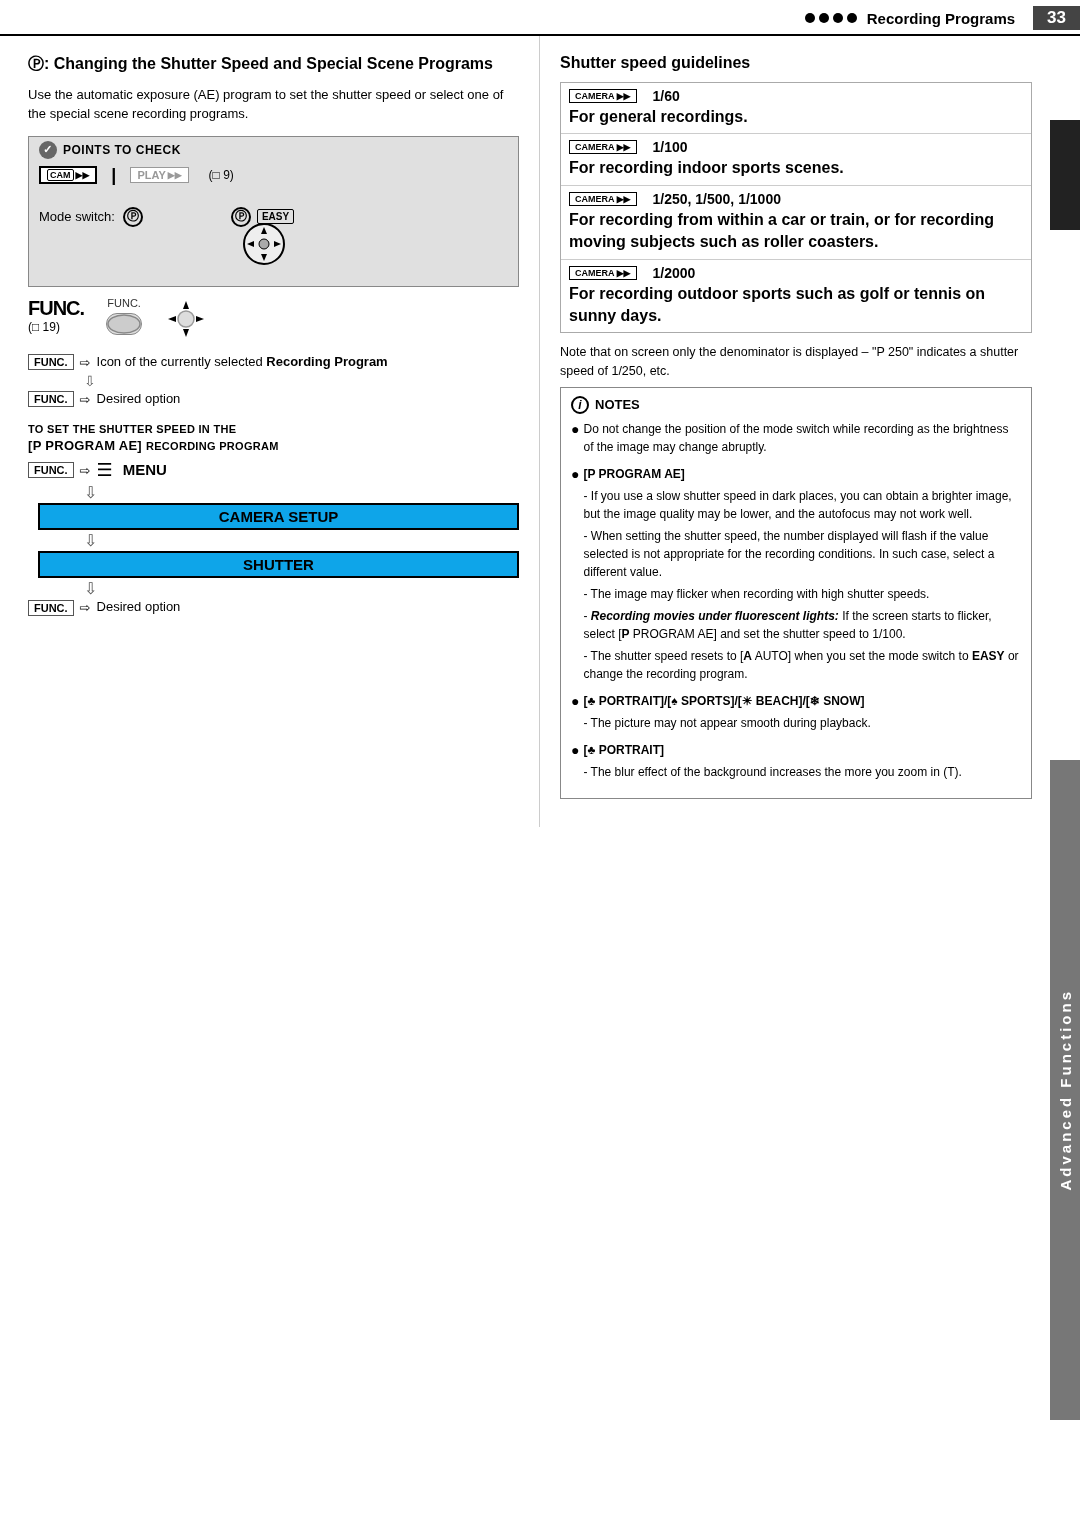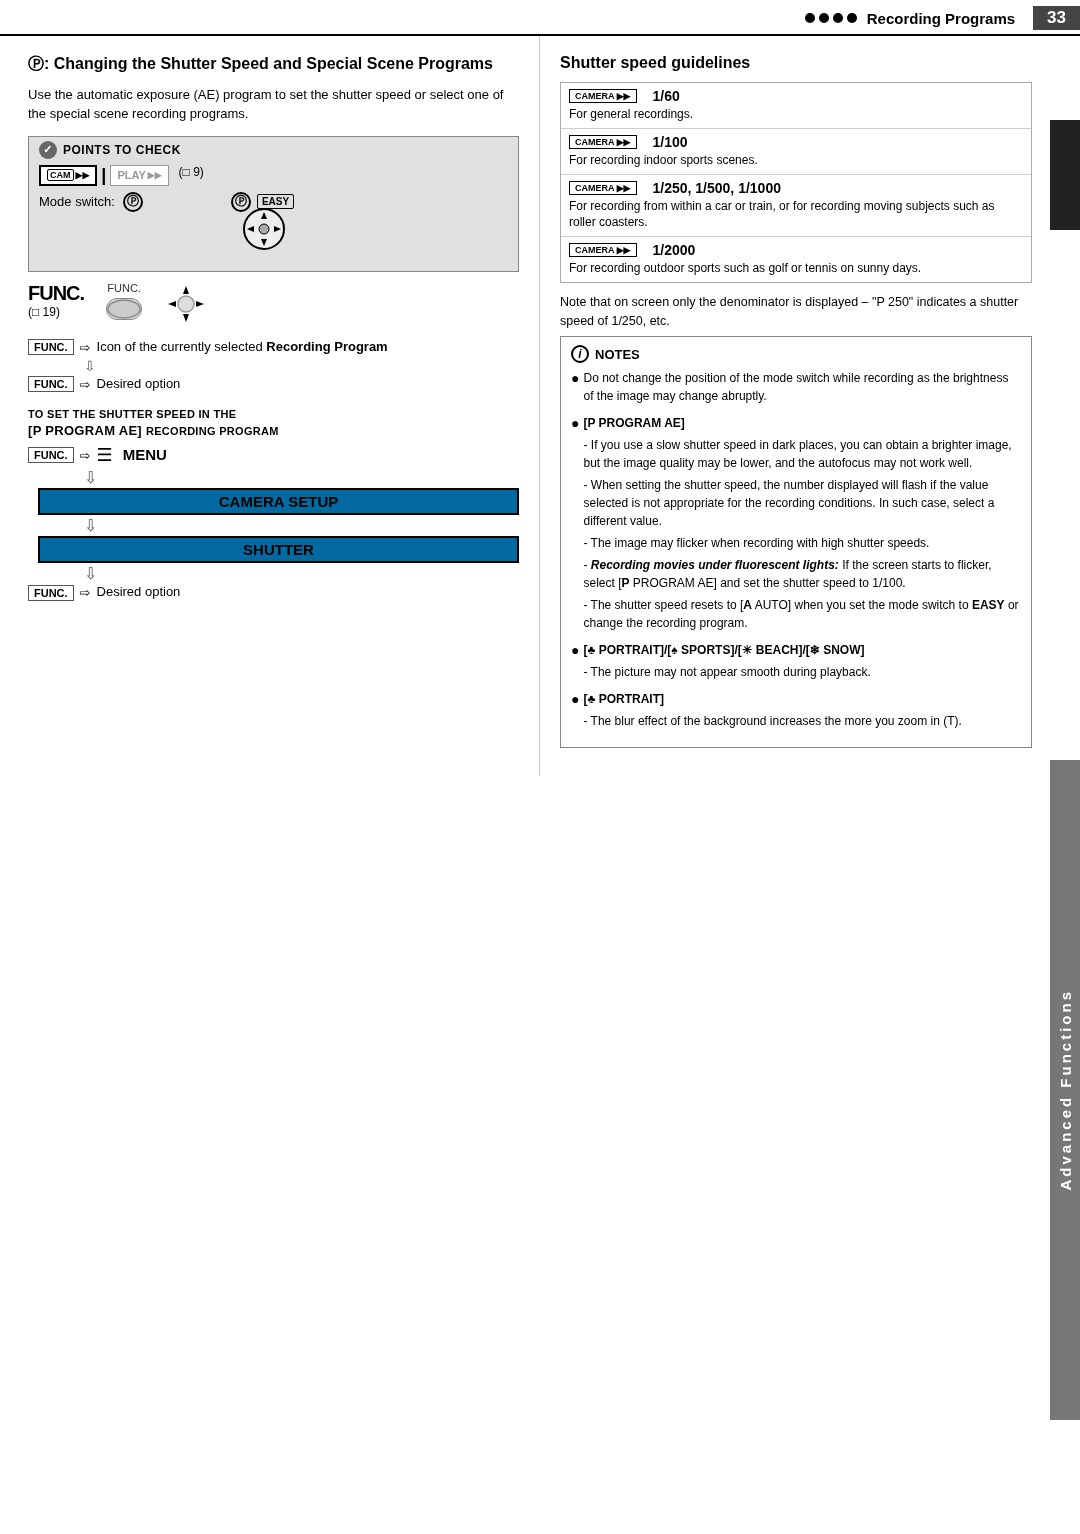--- a/index.html
+++ b/index.html
@@ -103,22 +103,23 @@
       border-radius: 50%;
       display: flex; align-items: center; justify-content: center;
       color: #fff;
       font-size: 11px;
       font-weight: bold;
     }
 
     
     .mode-badges {
       display: flex;
-      gap: 2px;
-      margin-bottom: 6px;
+      align-items: center;
+      gap: 12px;
+      margin-bottom: 21px;
     }
     .badge-camera {
       border: 2px solid #000;
       padding: 1px 6px;
       font-size: 11px;
       font-weight: bold;
       background: #fff;
       display: flex;
       align-items: center;
       gap: 2px;
@@ -242,21 +243,21 @@
       margin-top: 10px;
       line-height: 1.4;
     }
     .menu-box {
       border: 2px solid #000;
       padding: 3px 14px;
       font-size: 16px;
       font-weight: bold;
       min-width: 200px;
       text-align: center;
-      background: #0369a1;
+      background: #0ea5e9;
     }
     .menu-box.camera-setup {
       font-size: 15px;
       font-weight: bold;
     }
     .menu-box.shutter {
       font-size: 15px;
     }
 
     
@@ -288,22 +289,23 @@
       background: #fff;
       display: flex;
       align-items: center;
       gap: 2px;
     }
     .speed-value {
       font-size: 14px;
       font-weight: bold;
     }
     .speed-desc {
-      font-size: 12px;
+      font-size: 16px;
       line-height: 1.4;
+      font-weight: bold;
     }
 
     
     .note-text {
       font-size: 12.5px;
       line-height: 1.5;
       margin-bottom: 6px;
     }
     .note-bullet {
       display: flex;

